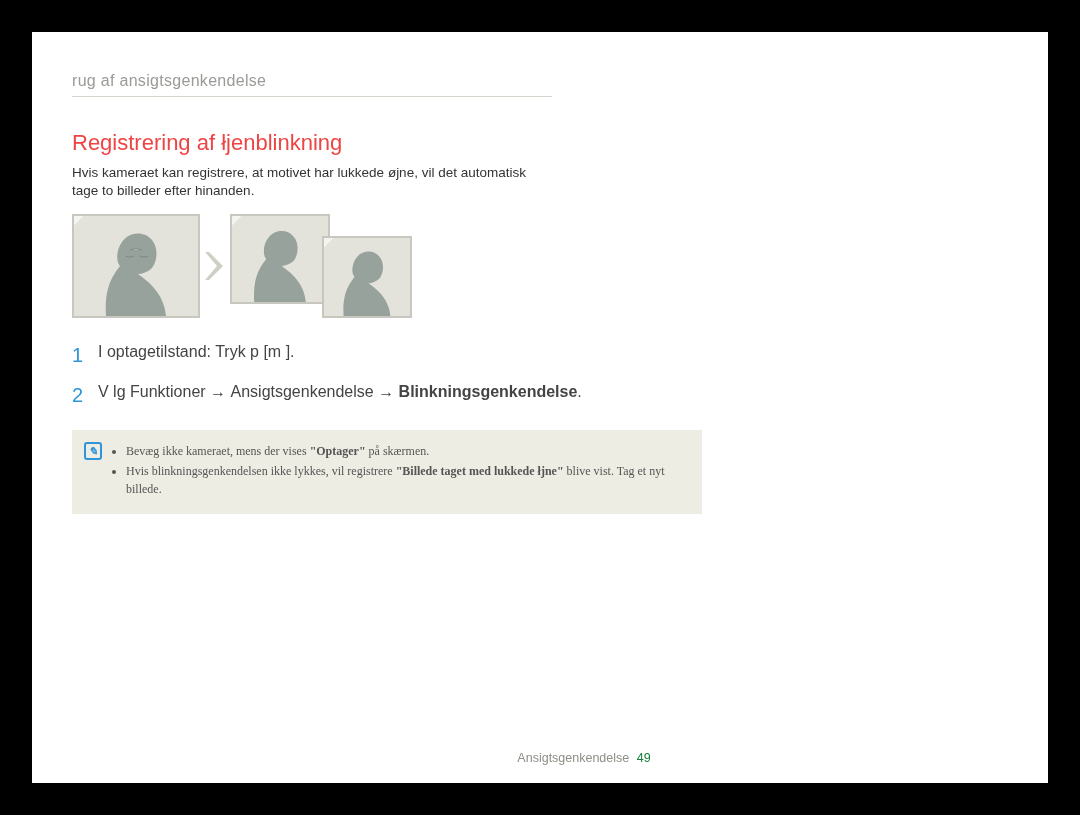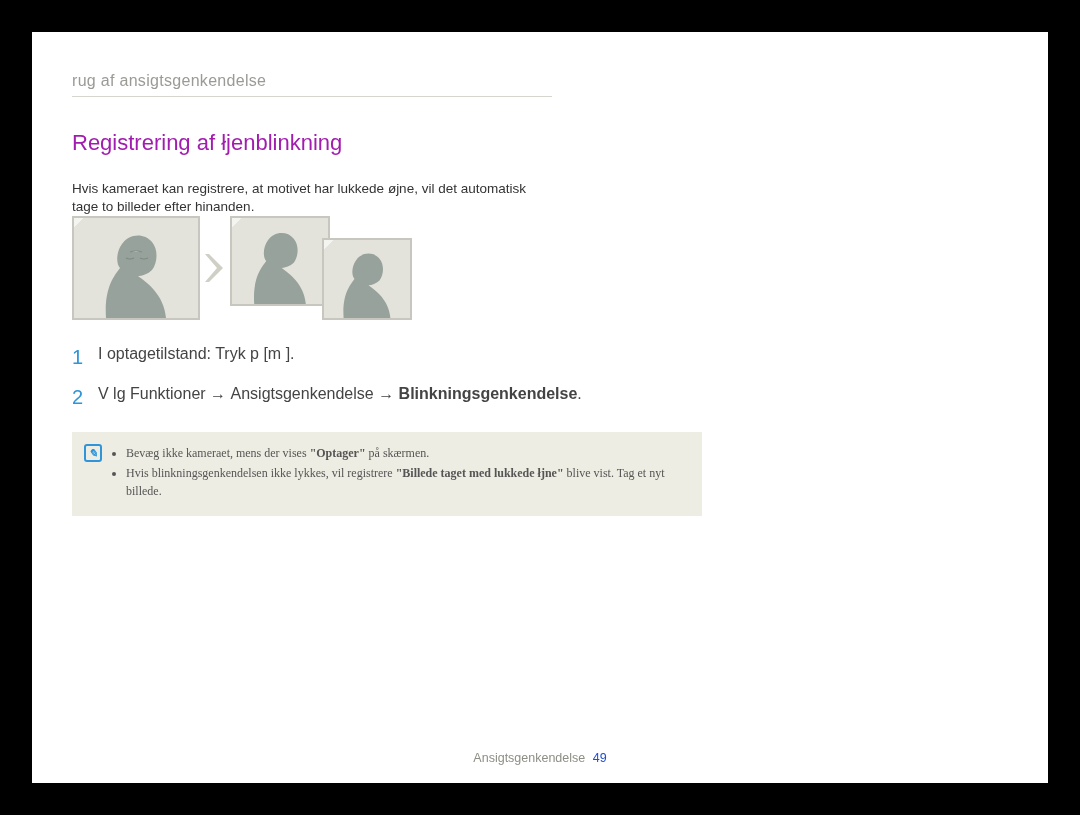--- a/index.html
+++ b/index.html
@@ -1,35 +1,35 @@
 <!DOCTYPE html>
 <html><head>
 <meta charset="utf-8">
 <style>
   * { margin:0; padding:0; box-sizing:border-box; }
   html,body { width:1080px; height:815px; background:#000; font-family:Arial,Helvetica,sans-serif; }
   .page {
     position:absolute; left:32px; top:32px; width:1016px; height:751px;
-    background:#fff; color:#333;
+    background:#fff; color:#333;padding-left:44px;
   }
   .header-region {
     position:absolute; left:40px; top:40px; right:40px;
   }
   .chapter {
     font-size:16px; color:#9a9a96; font-weight:300; letter-spacing:0.3px;
     border-bottom:1px solid #d6d6cf; padding-bottom:6px; width:480px;
   }
   .content {
     position:absolute; left:40px; top:98px; width:640px;
   }
   .section-title {
-    font-size:22px; color:#a21caf; font-weight:400; margin-bottom:24px;
+    font-size:22px; color:#ef4444; font-weight:400; margin-bottom:8px;
   }
   .intro {
-    font-size:13.5px; color:#333; line-height:1.35; max-width:470px;
+    font-size:13.5px; color:#333; line-height:1.35; margin-bottom:14px; max-width:470px;
   }
 
   
   .img-strip { display:flex; align-items:center; margin-bottom:22px; }
   .photo-box {
     border:2px solid #c7c7bf; background:#e3e3db; position:relative;
   }
   .photo-lg { width:128px; height:104px; }
   .photo-md { width:100px; height:90px; }
   .photo-sm { width:90px;  height:82px; margin-left:-8px; margin-top:22px; z-index:2; }
@@ -60,21 +60,21 @@
   }
   .note ul { list-style:disc; padding-left:14px; }
   .note li { margin-bottom:2px;font-family:Liberation Serif, serif; }
   .note .bold { font-weight:bold; }
 
   
   .footer {
     position:absolute; bottom:18px; width:100%; text-align:center;
     font-size:12.5px; color:#8e8e86;
   }
-  .footer .pg { color:#1d4ed8; margin-left:4px; }
+  .footer .pg { color:#15803d; margin-left:4px; }
 
   
   .glint { position:absolute; top:0; left:0; width:12px; height:12px;
            background:linear-gradient(135deg,#fff 0%,#fff 40%,transparent 41%); opacity:.6; }
 </style>
 </head>
 <body>
 
 <div class="page">
 

